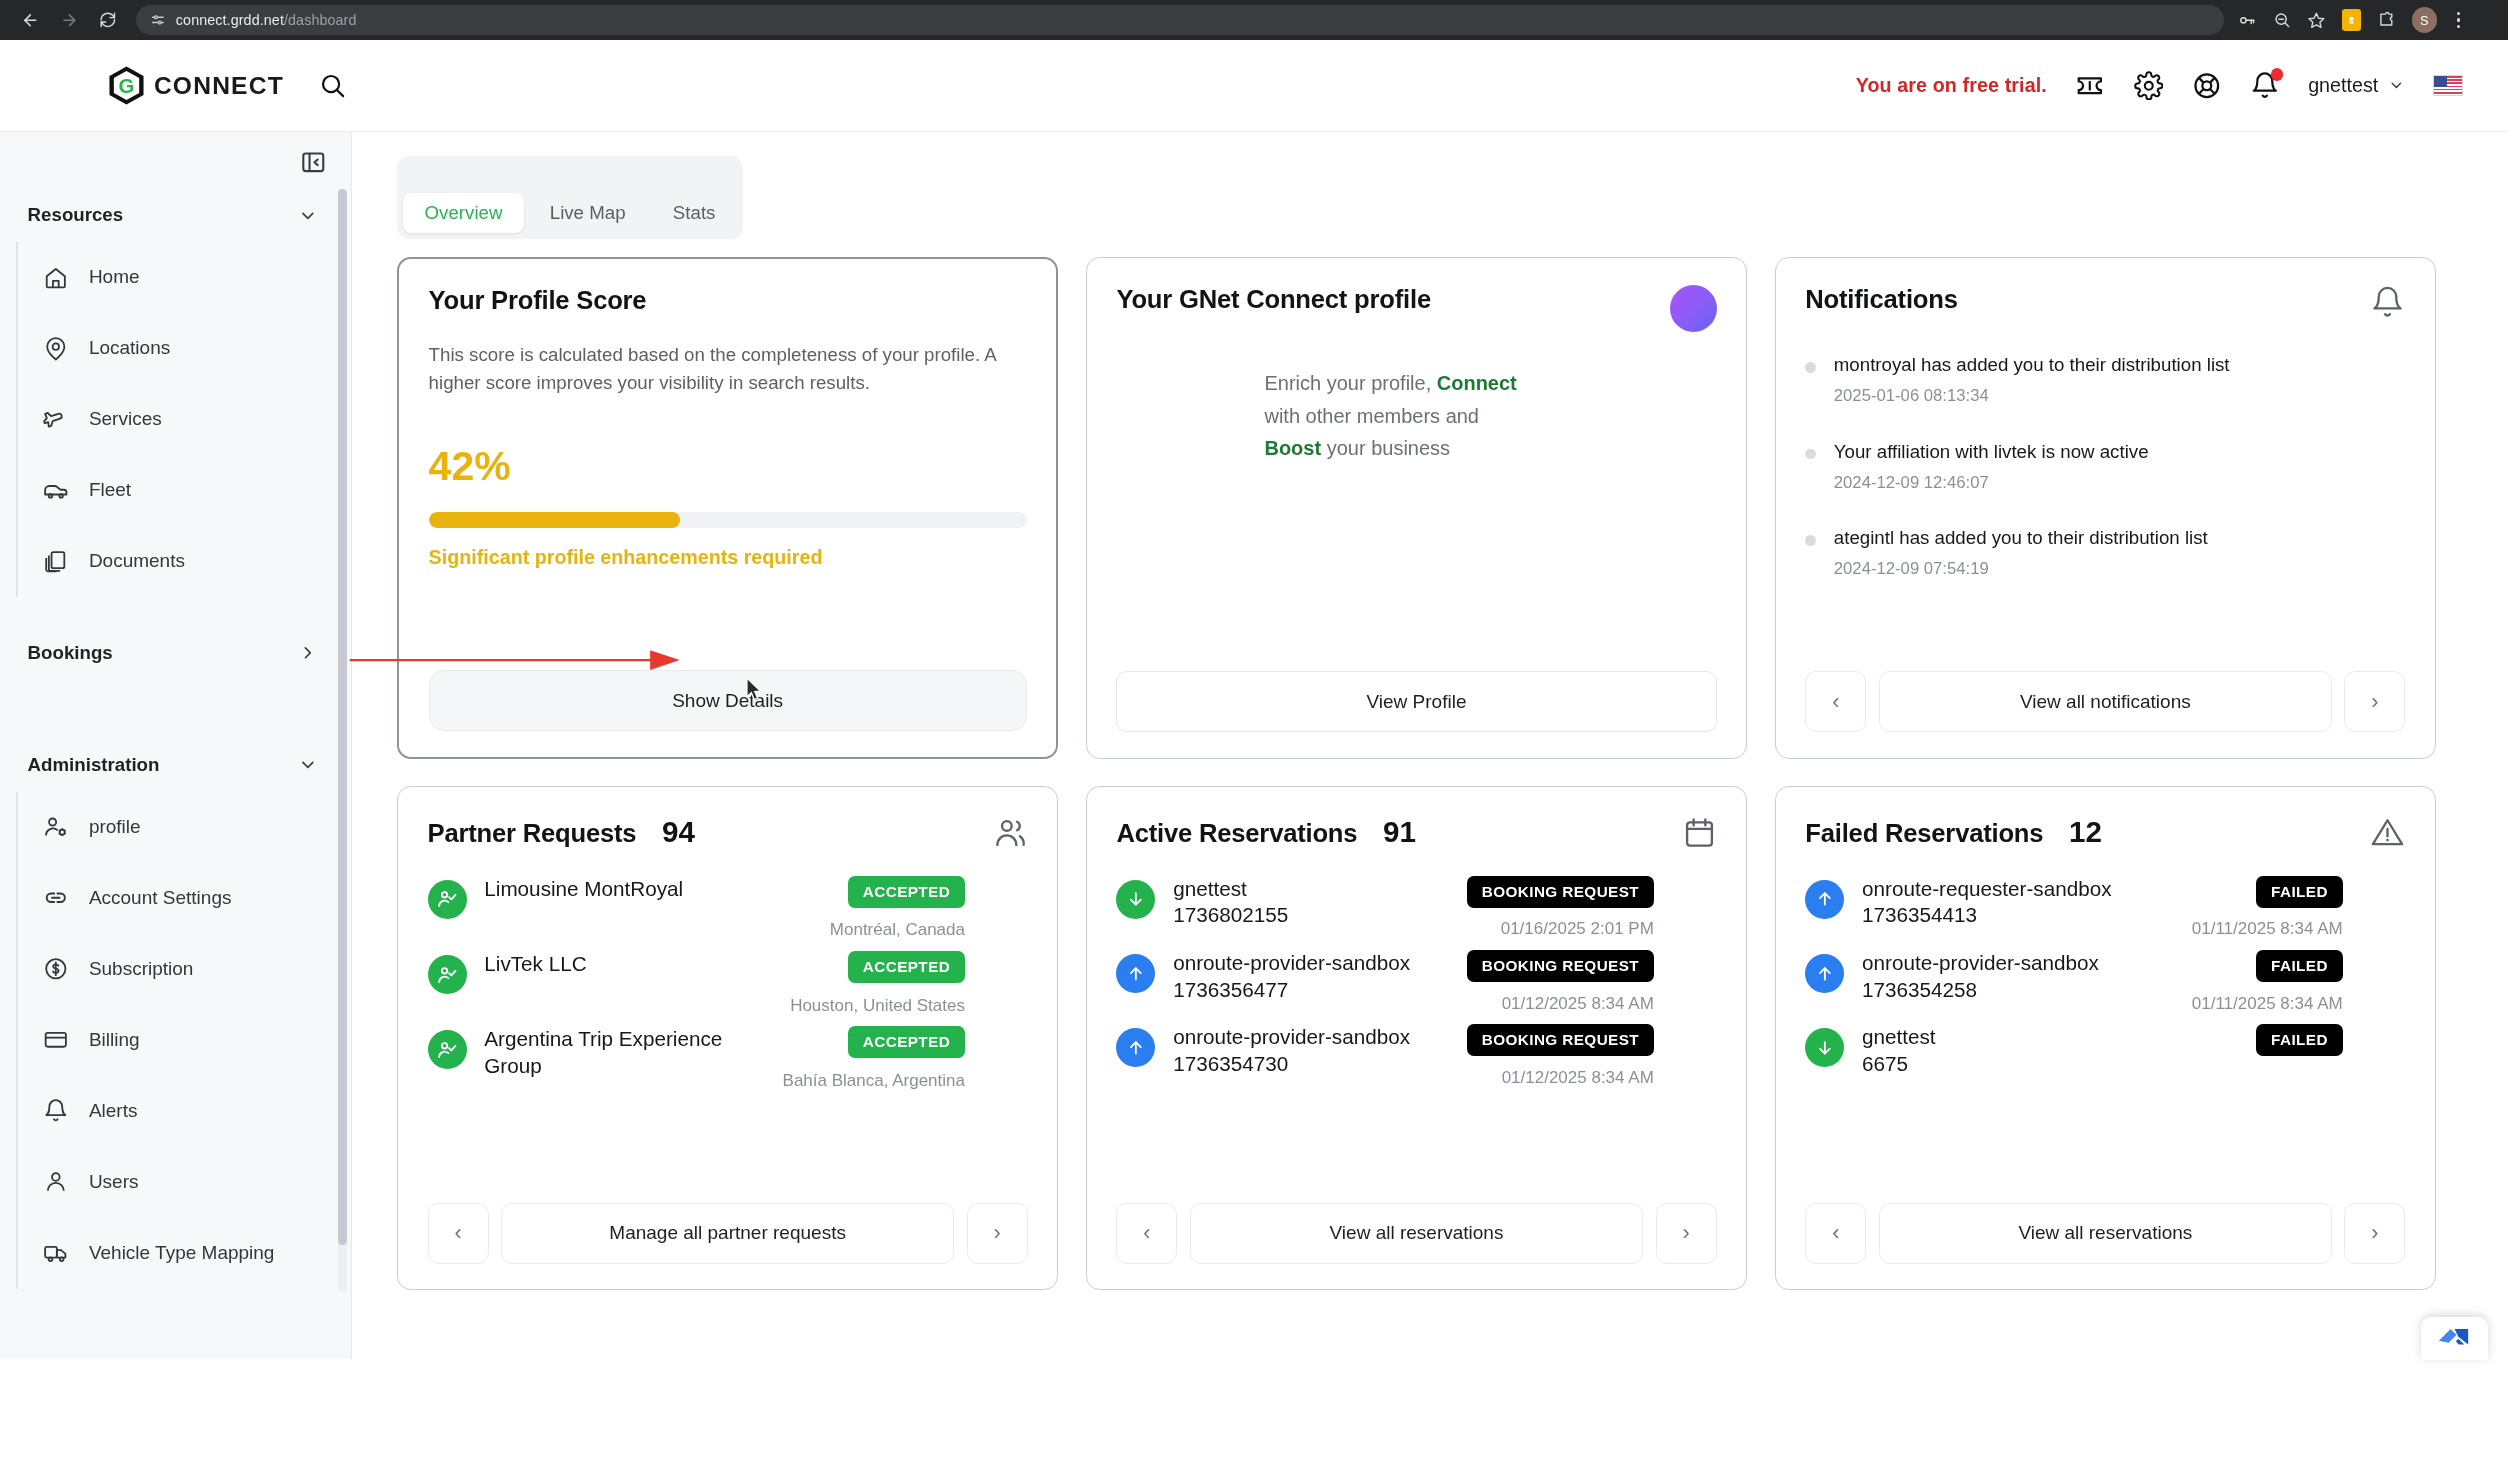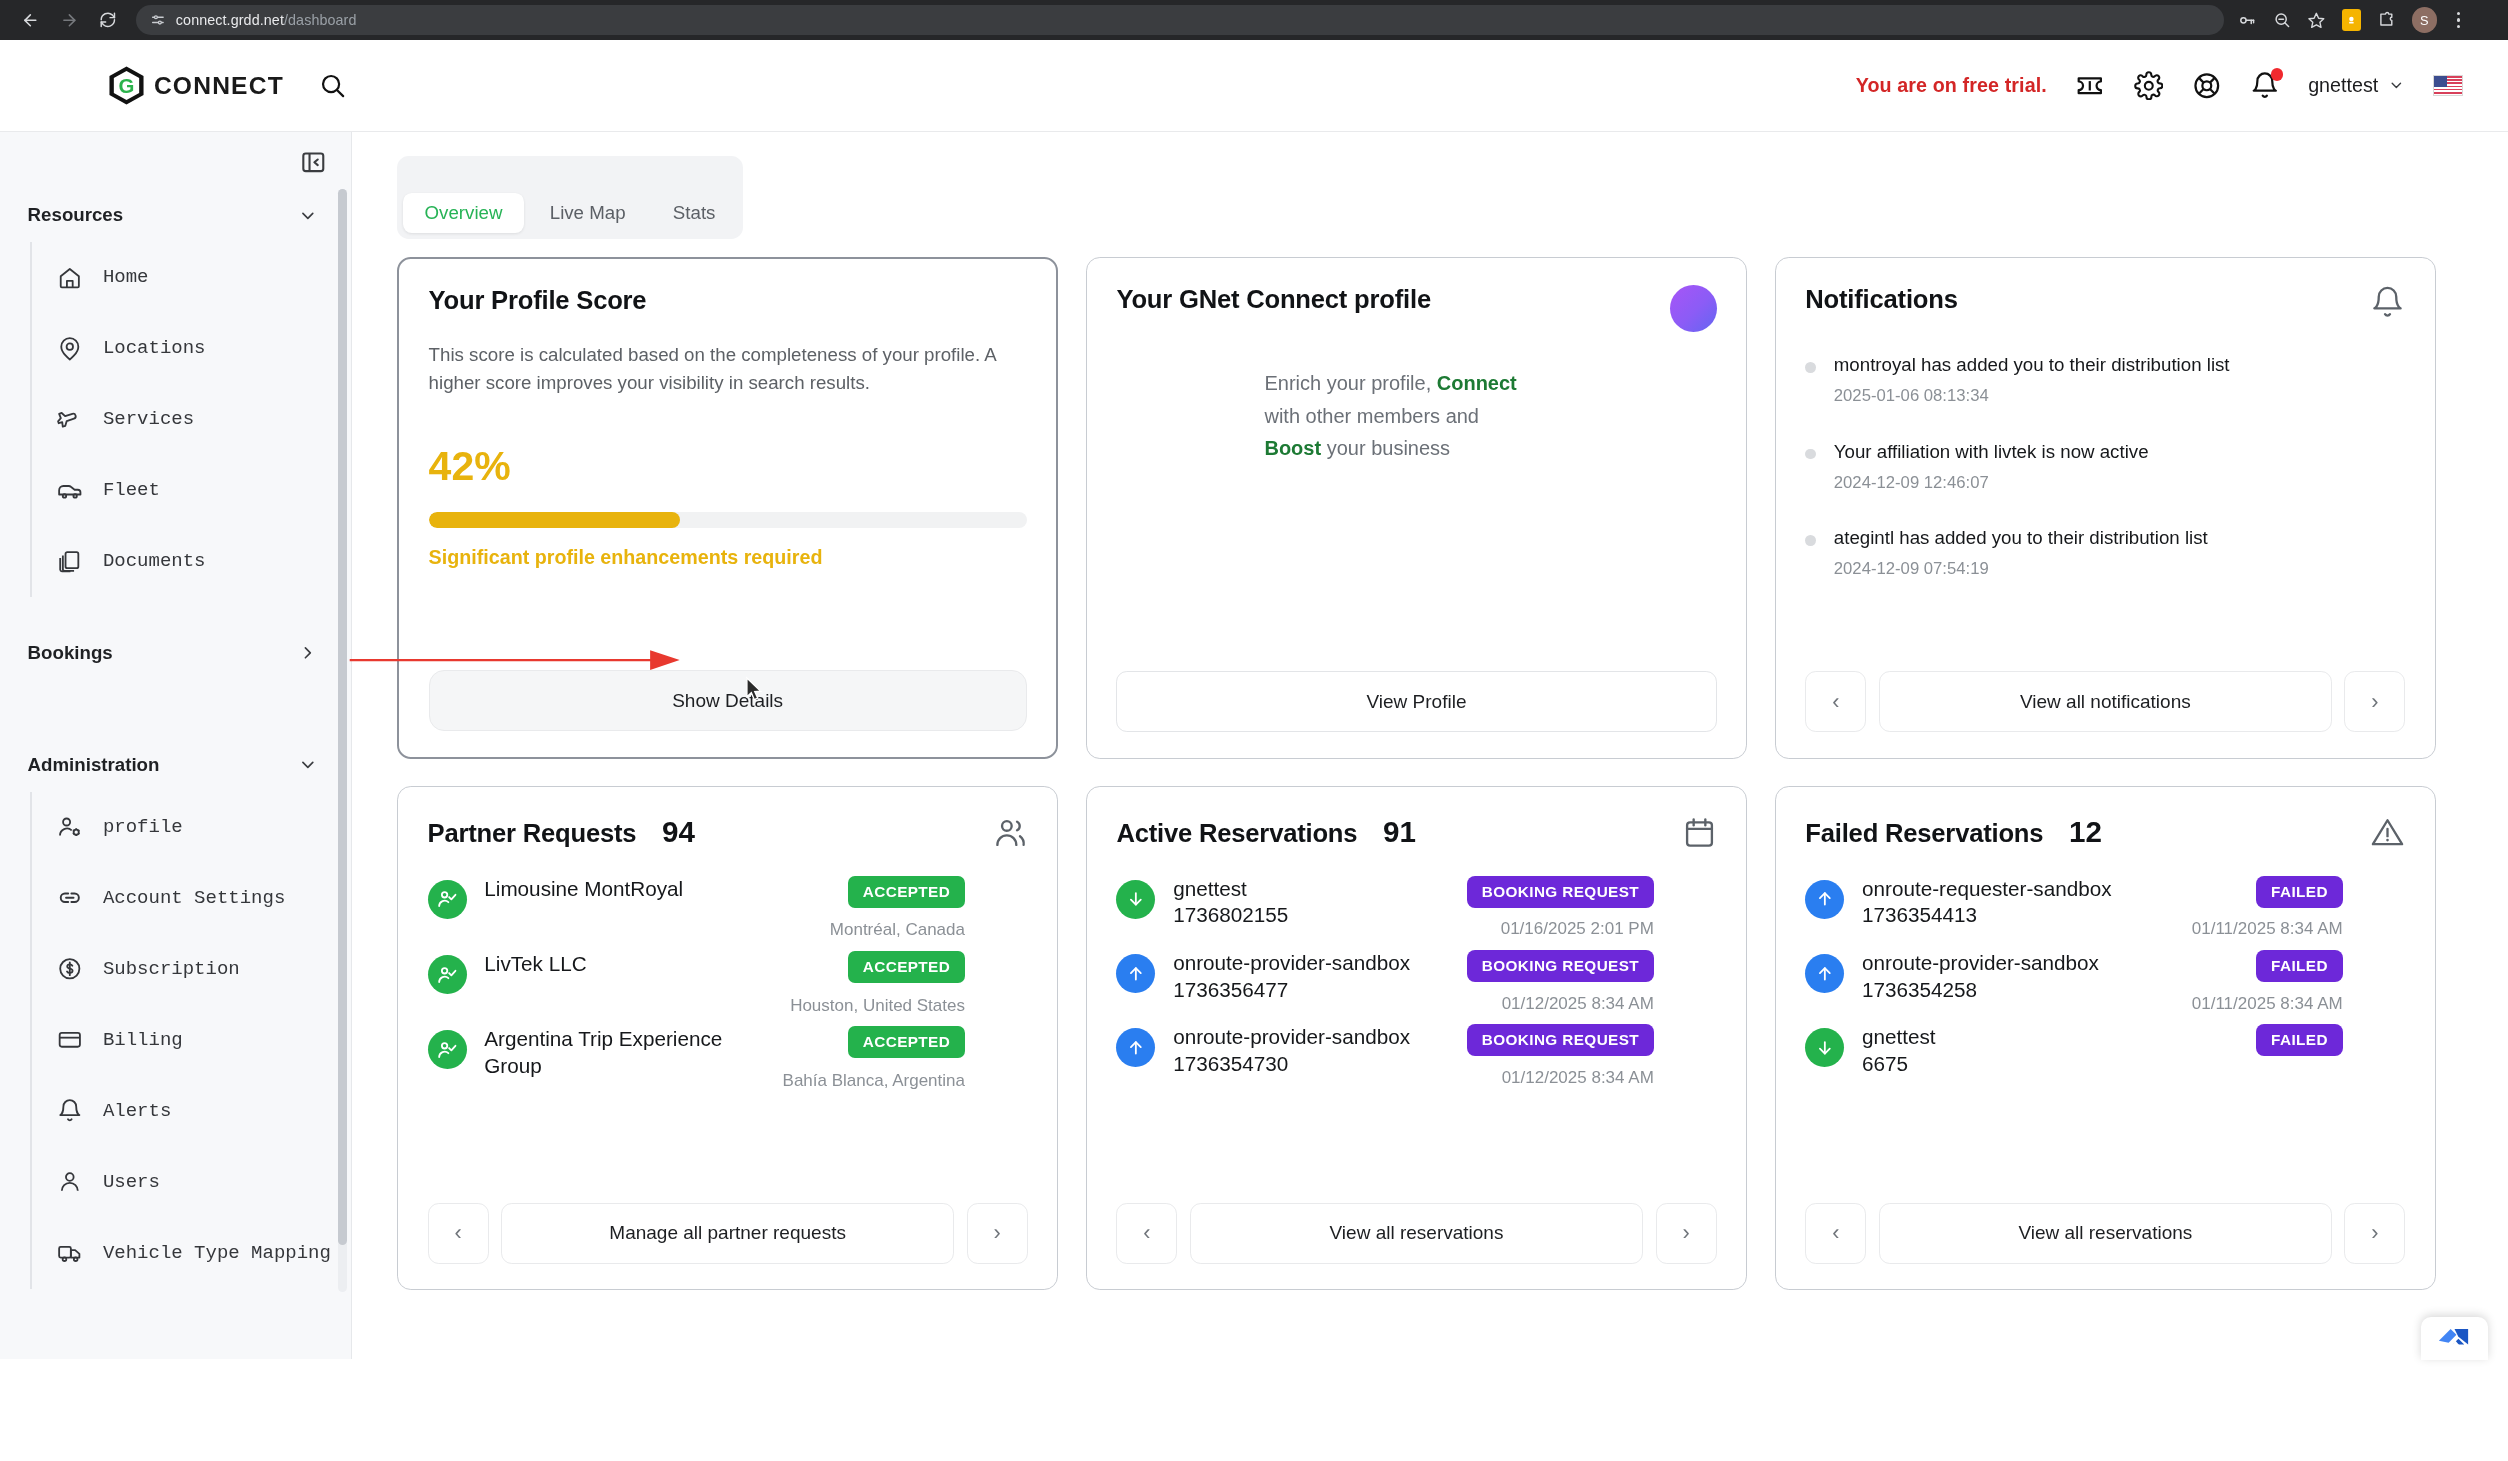--- a/index.html
+++ b/index.html
@@ -77,21 +77,21 @@
     display: flex; align-items: center; justify-content: center; color: #3b3d40;
   }
   .side-scroll { height: 1174px; overflow: hidden; padding-top: 47px; position: relative;}
   .side-track { position:absolute; right: 3.9px; top: 47px; width: 8.9px; height: 1103px; background: #eceef1; border-radius: 4.9px;}
   .side-thumb { position:absolute; right: 3.9px; top: 47px; width: 8.9px; height: 1056px; background: #c6cad0; border-radius: 4.9px;}
   .side-group-head {
     display: flex; align-items: center; justify-content: space-between;
     padding: 0 33px 0 27.6px; height: 53px; font-size: 18.7px; font-weight: 700; color: #1f2124;
   }
   .chev { color: #3a3c40; display:flex; align-items:center;}
-  .side-items { padding-left: 30px; font-family: Liberation Mono, monospace; }
+  .side-items { padding-left: 16px; }
   .side-item {
     display: flex; align-items: center; gap: 19.7px; height: 71px;
     padding-left: 23.6px; border-left: 2px solid #e2e4e8; color: #35373b;
     font-size: 19px;
   }
   .side-item .ico { width: 27.6px; height: 27.6px; display:flex; align-items:center; justify-content:center; flex:none;}
   .side-gap { height: 29.6px; }
 
   
   .main {
@@ -161,21 +161,21 @@
   }
   .bi-green { background: #24b24c; }
   .bi-blue  { background: #2a7ef0; }
   .lrow .lname { flex: 1; font-size: 20.7px; color: #16181b; line-height: 1.28; max-width: 256px;}
   .lrow .rcol { text-align: right; min-width: 207px; }
   .pill {
     display: inline-block; padding: 6.9px 14.8px; border-radius: 6.9px;
     font-size: 15.3px; font-weight: 700; letter-spacing: 0.4px; color: #fff;
   }
   .pill.accepted { background: #24b24c; }
-  .pill.grey { background: #6d28d9; border-radius: 8px; }
+  .pill.grey { background: #000000; }
   .rloc { font-size: 17px; color: #8b9096; margin-top: 12.8px; white-space: nowrap;}
   .rdate { font-size: 17px; color: #8b9096; margin-top: 11.8px; white-space: nowrap;}
 
   .pager { margin-top: auto; display: flex; gap: 12.8px; align-items: stretch; }
   .pbtn {
     width: 61px; border: 1px solid #e9eaec; border-radius: 10.8px; background: #fff;
     display: flex; align-items: center; justify-content: center; color: #70757b; font-size: 21.7px;
     flex: none; height: 61px;
   }
   .pmain {

